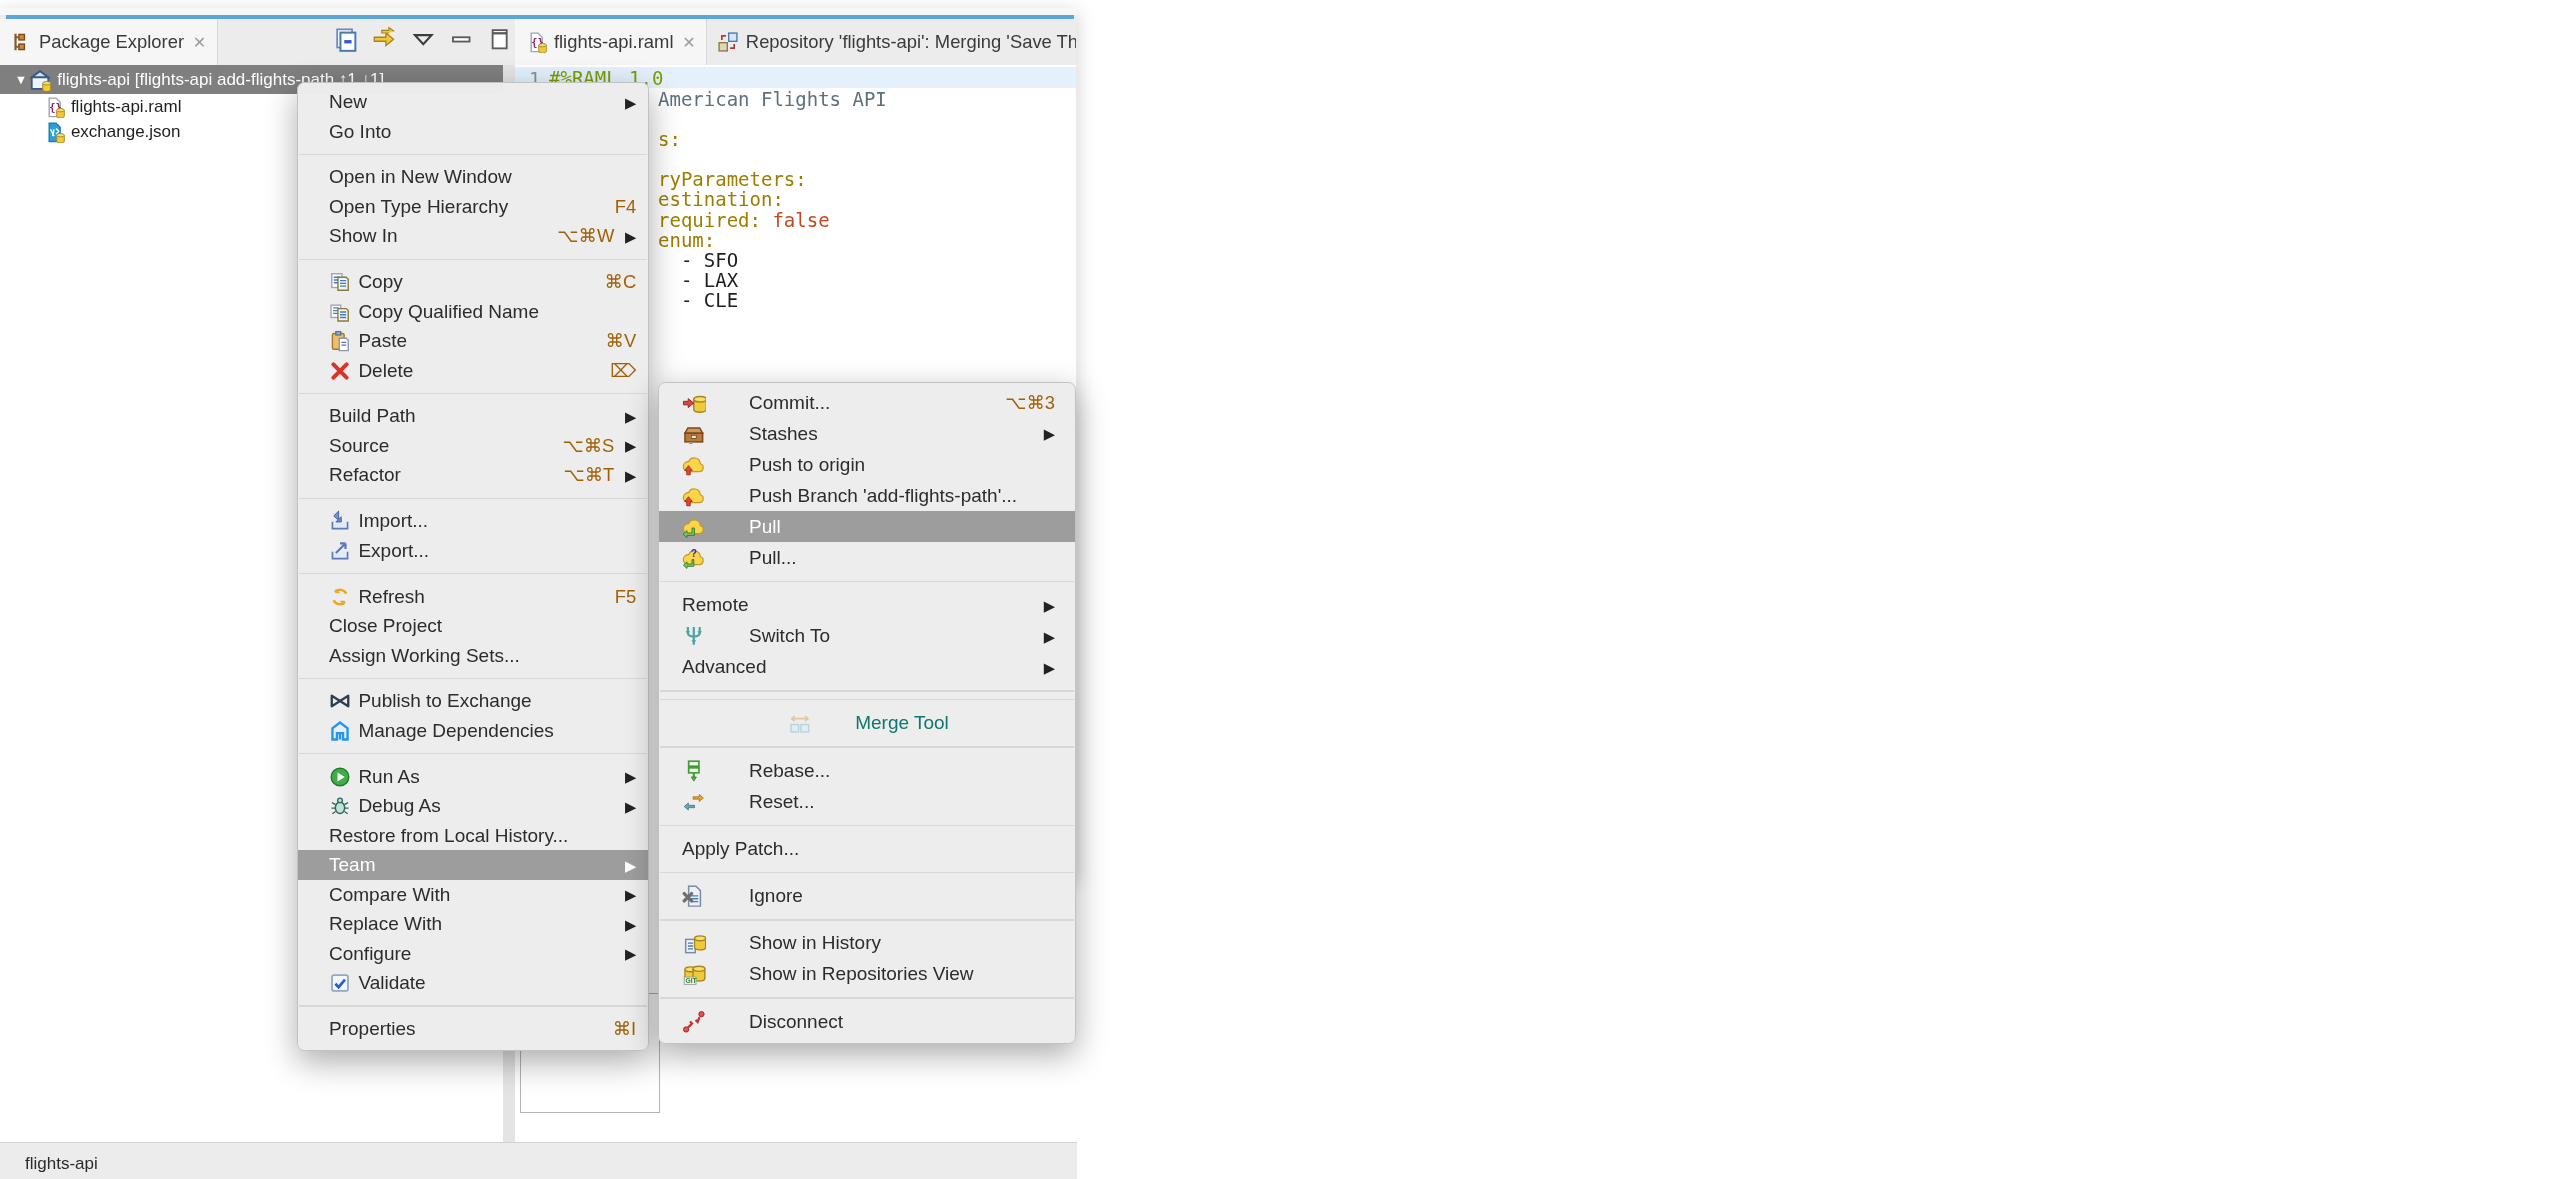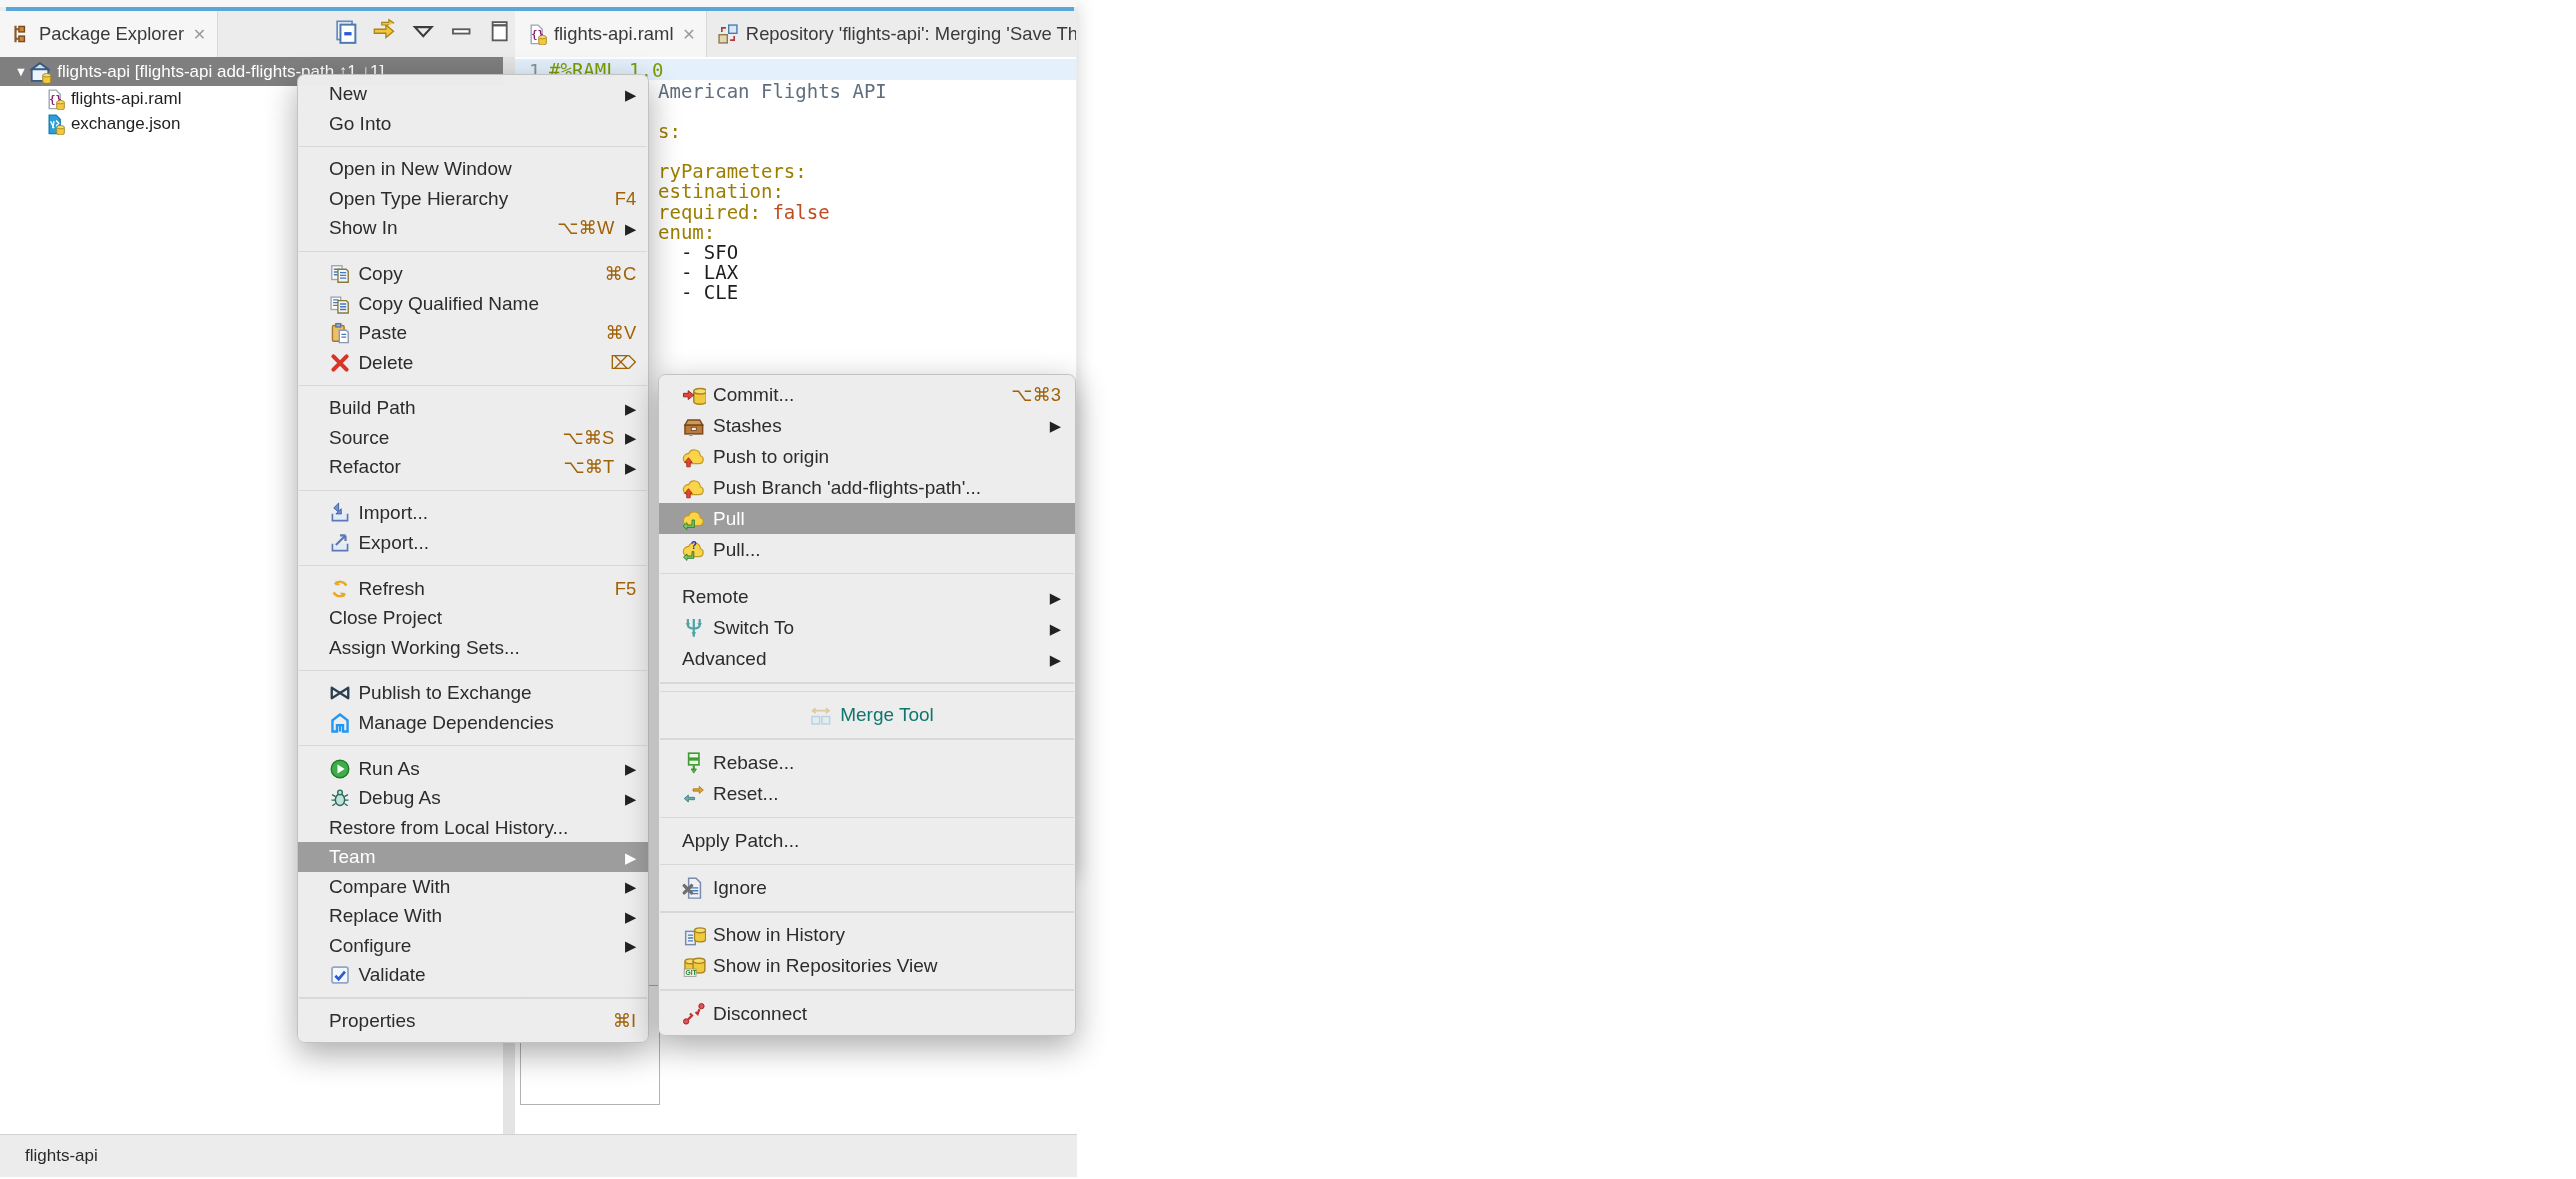--- a/index.html
+++ b/index.html
@@ -1,18 +1,18 @@
 <!DOCTYPE html>
 <html style="font-size:11.8px"><head>
 <meta charset="utf-8">
 <style>
   html,body{margin:0;padding:0;background:#ffffff;}
   #canvas{position:relative;width:2576px;height:1180px;background:#ffffff;overflow:hidden;
           font-family:"Liberation Sans",sans-serif;-webkit-font-smoothing:antialiased;}
-  #window{position:absolute;left:0;top:0;width:1077px;height:872px;background:#ececec;
+  #window{position:absolute;left:0;top:8px;width:1077px;height:872px;background:#ececec;
           box-shadow:0 4.4px 17.7px rgba(0,0,0,.18);}
   .white-strip-top{position:absolute;left:0;top:0;width:1077px;height:7.4px;background:#f7f7f7;}
   .accent-line{position:absolute;left:5.9px;top:7.4px;width:1068px;height:3.7px;background:#5aa6d9;}
   
   .tabbar{position:absolute;top:11px;height:46px;background:#ececec;display:flex;align-items:stretch;overflow:hidden;}
   #explorer-tabbar{left:0;width:503px;}
   #editor-tabbar{left:515px;width:561px;}
   .tab{display:flex;align-items:center;padding:0 10.3px;font-size:18.4px;color:#3a3a3a;white-space:nowrap;}
   .tab.active{background:#f6f6f6;border-right:0.7px solid #d8d8d8;}
   .tab .ticon{width:22px;height:22px;margin-right:6.6px;flex:0 0 auto;}
@@ -41,21 +41,21 @@
   
   #status-bar{position:absolute;left:0;top:1134px;width:1077px;height:43px;background:#ececec;border-top:0.7px solid #d2d2d2;
               display:flex;align-items:center;font-size:17px;color:#2b2b2b;padding-left:25px;box-sizing:border-box;}
   
   .menu{position:absolute;background:rgba(237,237,237,0.985);border:0.7px solid #c2c2c2;border-radius:7.4px;
         box-shadow:0 10.3px 32px rgba(0,0,0,.33);padding:4.4px 0 5.9px 0;box-sizing:border-box;}
   #context-menu{left:297px;top:74px;width:352px;z-index:10;}
   #team-submenu{left:658px;top:374px;width:418px;z-index:11;}
   .menu-row{display:flex;align-items:center;font-size:19px;color:#2c2c2c;box-sizing:border-box;}
   #context-menu .menu-row{height:29.5px;padding:0 11.8px 0 31px;}
-  #team-submenu .menu-row{height:31px;padding:0 14px 0 23px;}
+  #team-submenu .menu-row{height:31px;padding:0 20px 0 23px;gap:36px;}
   .menu-row .micon{flex:0 0 auto;margin-right:7.4px;}
   #context-menu .micon{width:22px;height:22px;}
   #team-submenu .micon{width:23.6px;height:23.6px;}
   .menu-row .mlabel{white-space:nowrap;}
   .menu-row .mshortcut{margin-left:auto;color:#a16207;font-size:18.4px;white-space:nowrap;}
   .menu-row .marrow{flex:0 0 auto;width:19px;text-align:right;font-size:14.7px;color:#222;}
   .menu-row .mshortcut + .marrow{margin-left:2.9px;}
   .menu-row.hl{background:#9d9d9d;color:#ffffff;}
   .menu-row.hl .mshortcut,.menu-row.hl .marrow{color:#ffffff;}
   .menu-row.disabled{color:#0f766e;justify-content:center;}

